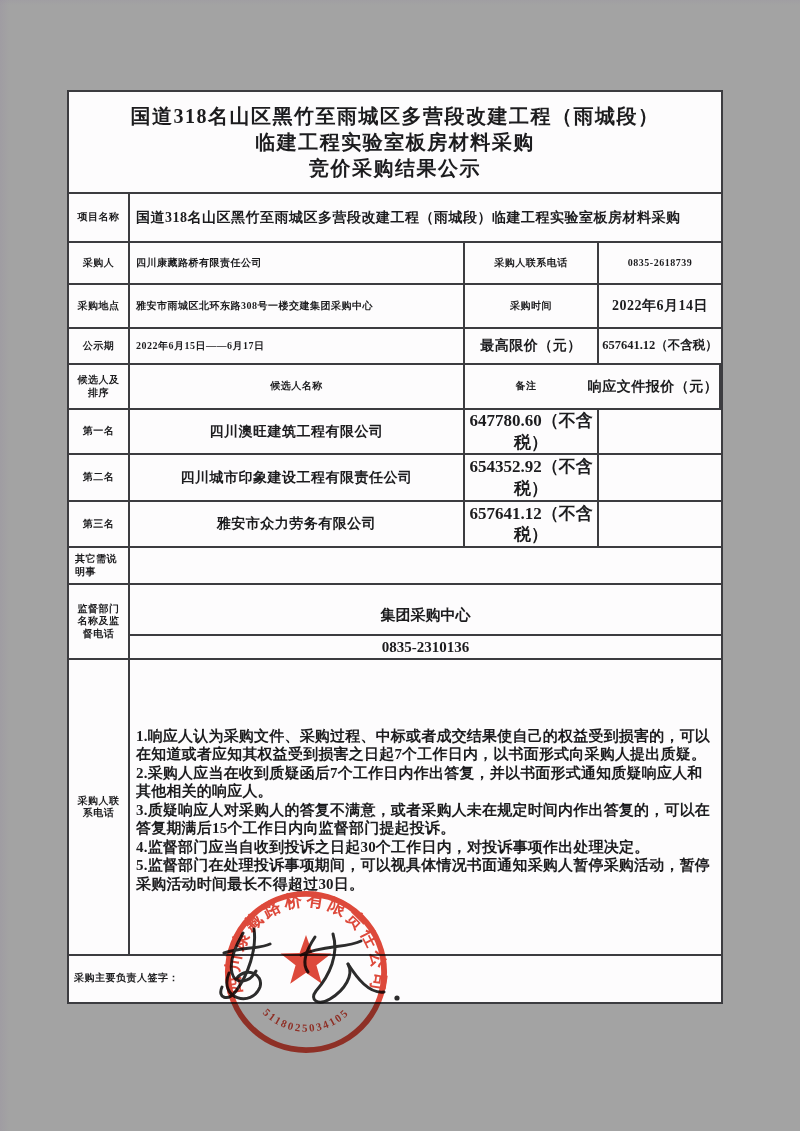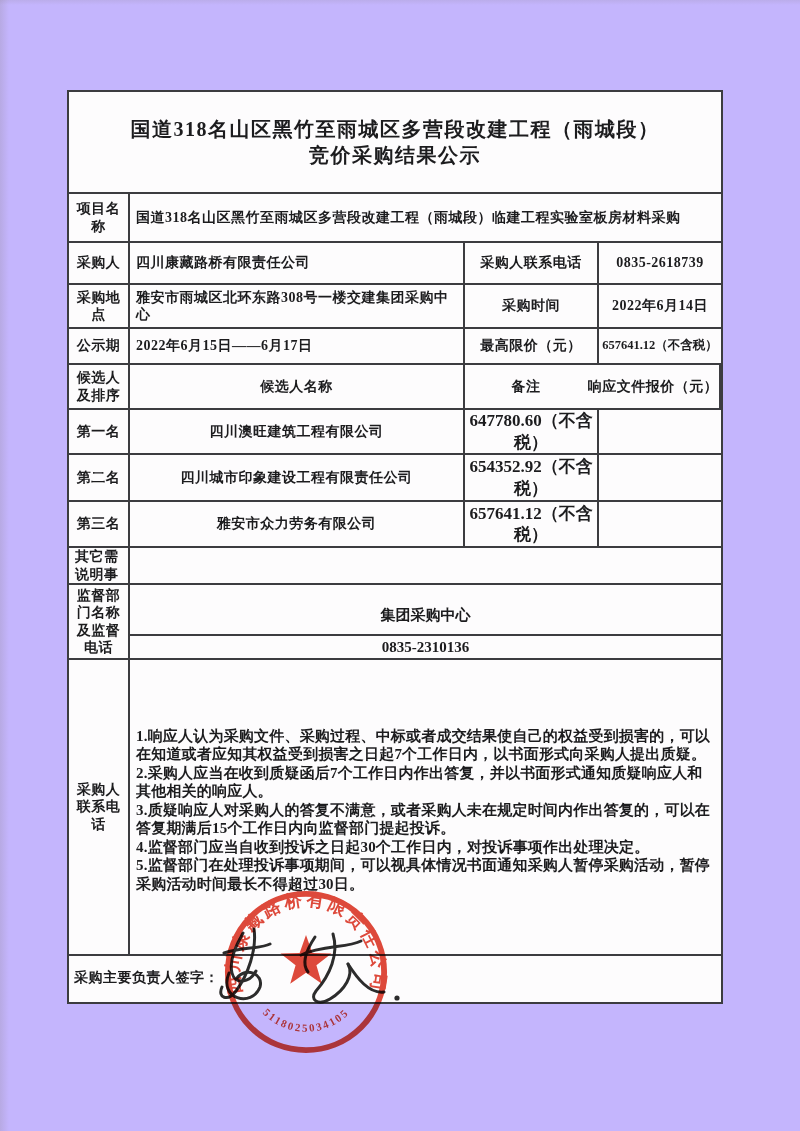--- a/index.html
+++ b/index.html
@@ -2,33 +2,33 @@
 <html><head>
 <meta charset="utf-8">
 <style>
   :root{
     --ln:#3c3c40;
     --ink:#1c1c1e;
     --red:#dd3a2a;
   }
   html,body{margin:0;padding:0;background:#ffffff;}
   .sheet{
-    position:relative;width:800px;height:1131px;background:#c4b5fd;
+    position:relative;width:800px;height:1131px;background:#a3a3a3;
     font-family:"Liberation Serif","DejaVu Serif",serif;color:var(--ink);
     overflow:hidden;
   }
   .edge-left{position:absolute;left:0;top:0;width:9px;height:100%;
     background:linear-gradient(90deg,rgba(150,140,160,.28),rgba(150,140,160,0));}
   .edge-top{position:absolute;left:0;top:0;width:100%;height:5px;
     background:linear-gradient(180deg,rgba(150,140,160,.20),rgba(150,140,160,0));}
   .tbl{position:absolute;left:67px;top:90px;width:652px;border:2px solid var(--ln);background:#fdfcfd;}
   .row{display:flex;border-bottom:2px solid var(--ln);box-sizing:content-box;}
   .row.last{border-bottom:none;}
   .cell{box-sizing:border-box;display:flex;align-items:center;justify-content:center;
-    text-align:center;font-weight:700;font-size:14px;letter-spacing:.5px;line-height:1.25;}
+    text-align:center;font-weight:700;font-size:10px;letter-spacing:.5px;line-height:1.25;}
   .br{border-right:2px solid var(--ln);}
   .c1{width:61px;padding:0 4px;}
   .c2{width:335px;}
   .c3{width:134px;}
   .c4{flex:1;}
   .left{justify-content:flex-start;text-align:left;padding-left:6px;padding-right:4px;}
   .title-cell{flex:1;flex-direction:column;font-size:20px;line-height:26px;letter-spacing:1.5px;font-weight:700;}
   .fs14{font-size:14px;}
   .fs13{font-size:17px;letter-spacing:0;}
   .fs125{font-size:12.5px;letter-spacing:0;}
@@ -48,20 +48,21 @@
 
 <div class="sheet">
   <div class="edge-left"></div>
   <div class="edge-top"></div>
 
   <div class="tbl">
 
     <div class="row" style="height:100px">
       <div class="cell title-cell">
         <div>国道318名山区黑竹至雨城区多营段改建工程（雨城段）</div>
+        <div>临建工程实验室板房材料采购</div>
         <div>竞价采购结果公示</div>
       </div>
     </div>
 
     <div class="row" style="height:47px">
       <div class="cell c1 br">项目名称</div>
       <div class="cell c4 left fs14">国道318名山区黑竹至雨城区多营段改建工程（雨城段）临建工程实验室板房材料采购</div>
     </div>
 
     <div class="row" style="height:40px">

